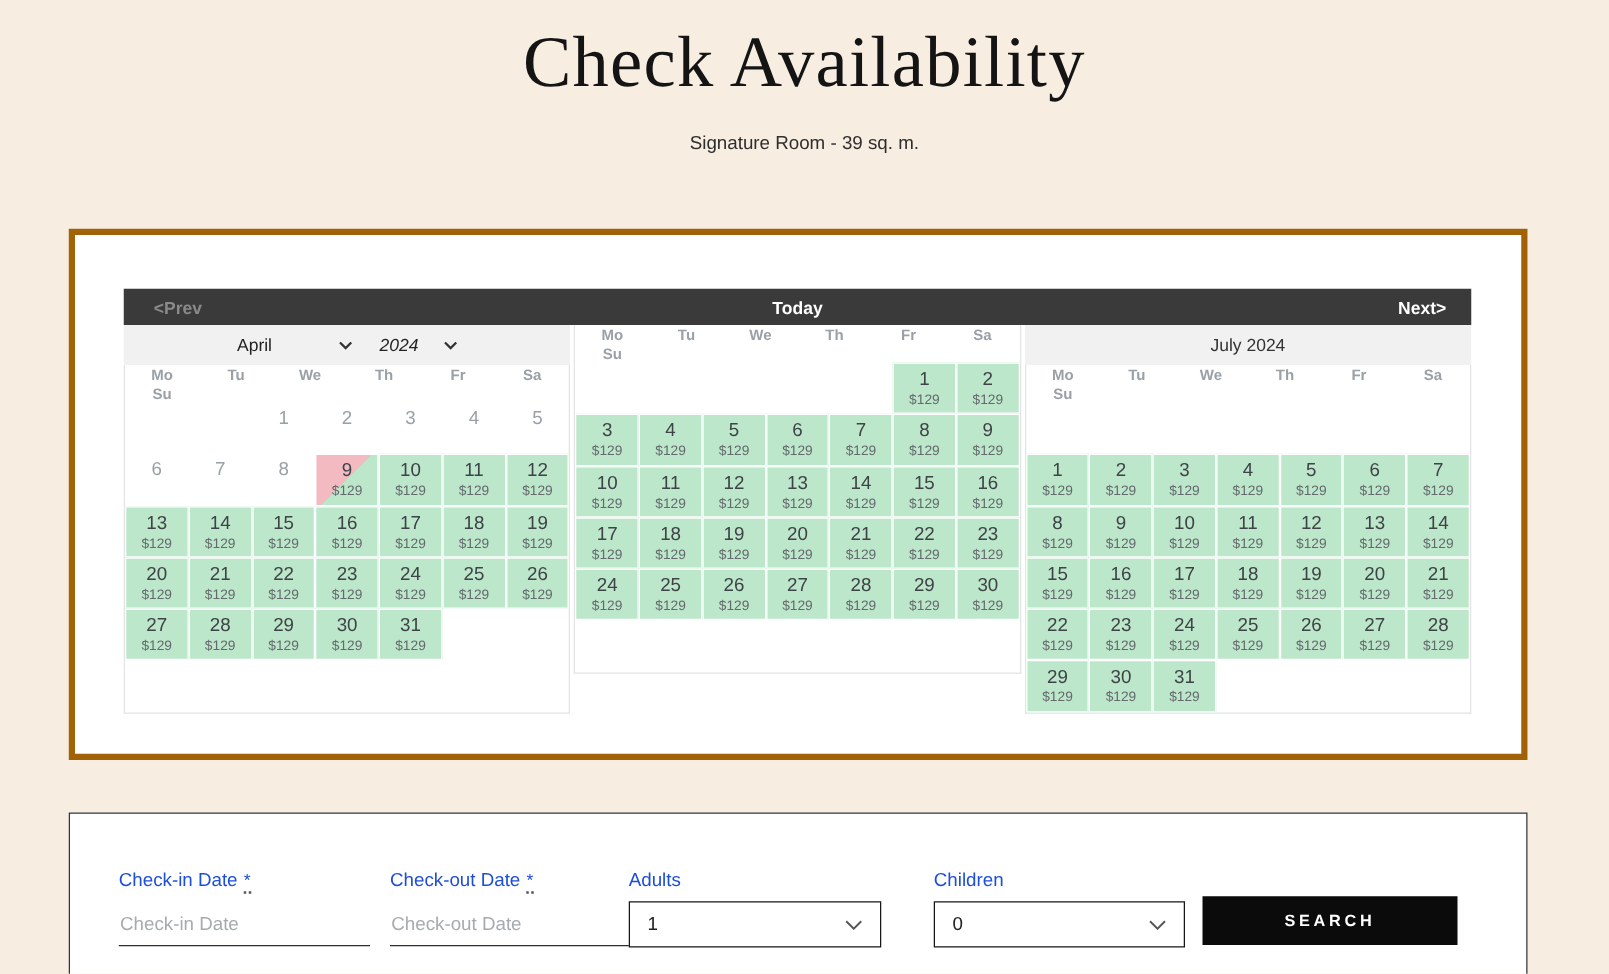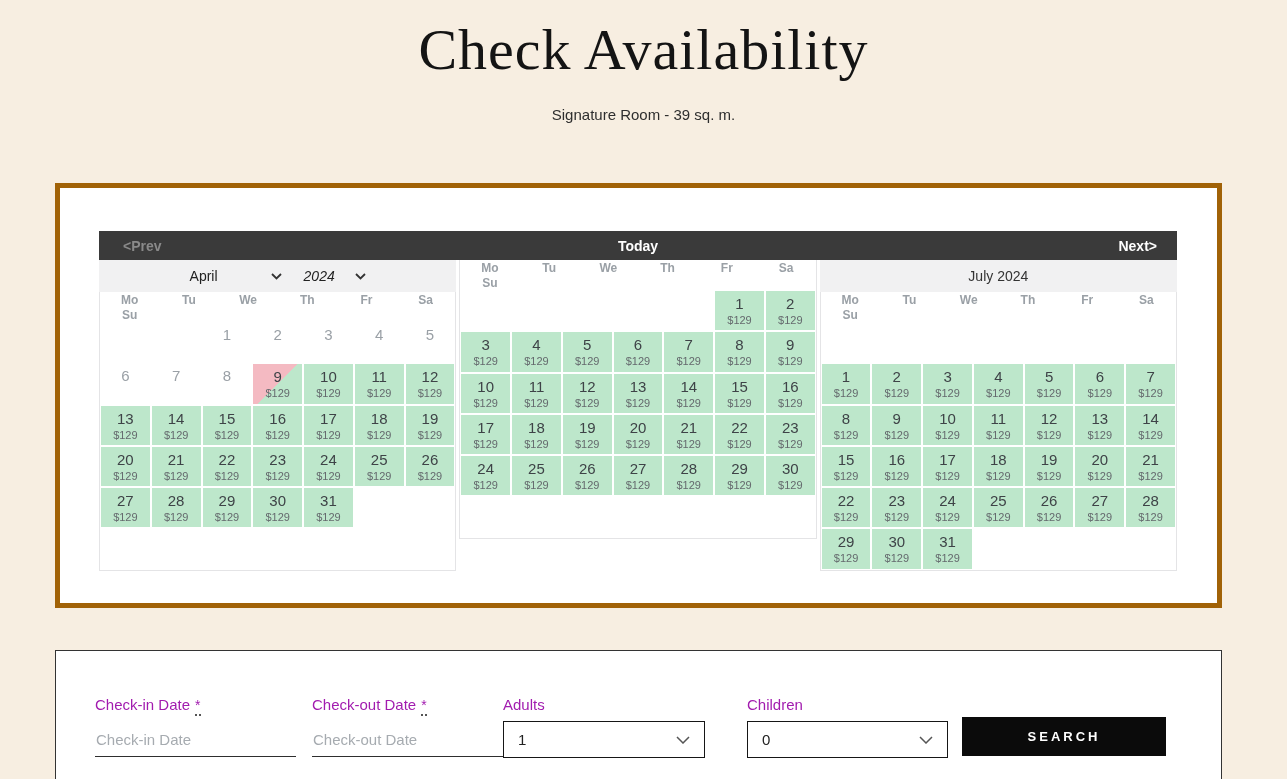--- a/index.html
+++ b/index.html
@@ -83,21 +83,21 @@
     position:absolute; left:55px; top:650px;
     width:1167px; height:155px;
     background:#fff;
     border:1px solid #333;
   }
   .field { position:absolute; top:45px; display:flex; flex-direction:column; }
   .f-checkin  { left:39px;  width:201px; }
   .f-checkout { left:256px; width:201px; }
   .f-adults   { left:447px; width:202px; }
   .f-children { left:691px; width:201px; }
-  .field label { font-size:15px; color:#a21caf; }
+  .field label { font-size:15px; color:#1d4ed8; }
   .req { margin-left:5px; border-bottom:2px dotted #555; padding-bottom:1px; font-size:14px; }
   .date-input {
     margin-top:12px; width:100%;
     border:none; border-bottom:1px solid #2e2e2e;
     background:transparent; outline:none;
     font-size:15px; color:#333; font-family:inherit;
     padding:6px 1px 8px;
   }
   .date-input::placeholder { color:#a6abb0; }
   .select {

